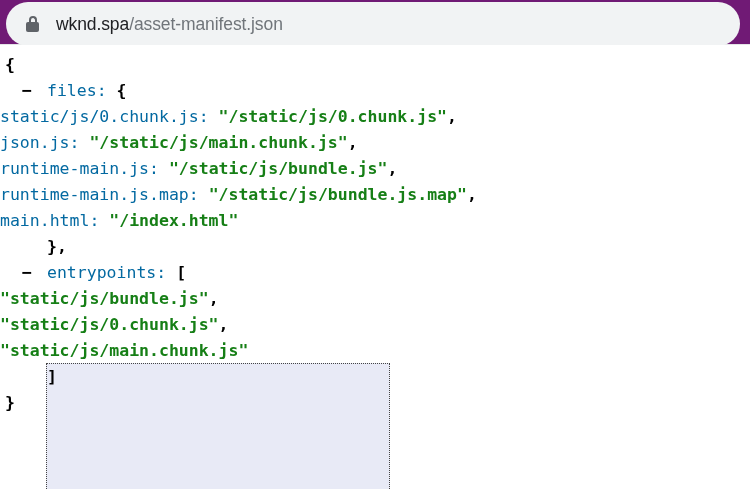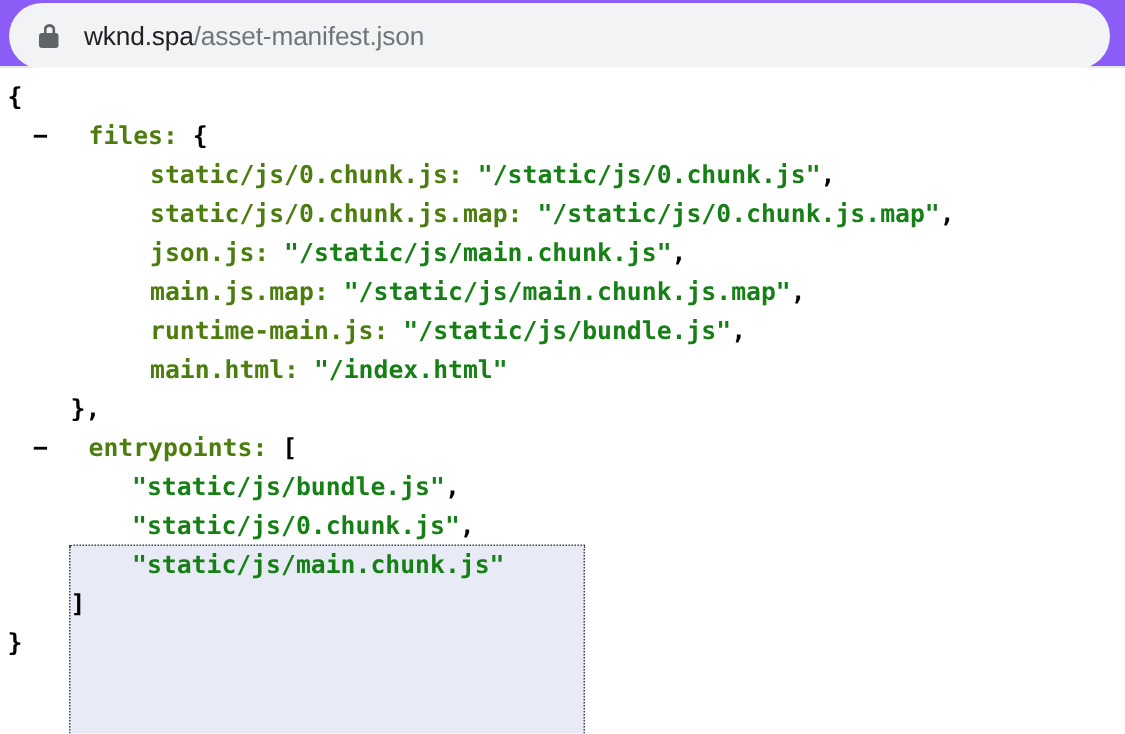--- a/index.html
+++ b/index.html
@@ -13,21 +13,21 @@
     height: 489px;
     overflow: hidden;
     font-family: "Liberation Sans", sans-serif;
     -webkit-font-smoothing: antialiased;
   }
 
   
   #urlbar-region {
     position: relative;
     height: 45px;
-    background: #8b5cf6;
+    background: #701a75;
     border-bottom: 1px solid #e4e5e7;
     box-sizing: border-box;
     text-align: right;
   }
   #url-pill {
     position: absolute;
     left: 6px;
     top: 2px;
     width: 734px;
     height: 44px;
@@ -85,30 +85,30 @@
     color: #000000;
   }
   .json-line {
     position: relative;
     white-space: pre;
     height: 26px;
     display: block;
   }
   .ind0 { padding-left: 5px; }
   .ind1 { padding-left: 47px; }
-  .ind2 { padding-left: 88px; }
+  .ind2 { }
   .toggle {
     position: absolute;
     left: 22px;
     top: 0;
     color: #000000;
     cursor: pointer;
     font-weight: bold;
   }
-  .jkey   { color: #4d7c0f; font-weight: bold; margin-left: 12px; }
+  .jkey   { color: #0369a1; font-weight: normal; }
   .jval   { color: #167f16; font-weight: bold; }
   .jpunct { color: #000000; font-weight: bold; }
 
   
   #entrypoints-block {
     position: absolute;
     left: 46px;
     top: 318px;
     width: 344px;
     height: 132px;
@@ -131,24 +131,23 @@
     <span class="url-text"><span class="url-host">wknd.spa</span><span class="url-path">/asset-manifest.json</span></span>
   </div>
 </div>
 
 <div id="json-viewer">
   <div id="entrypoints-block" style="background: rgb(232, 234, 246); border-color: rgb(68, 68, 68);"></div>
   <div id="json-lines">
       <div class="json-line ind0"><span class="jpunct">{</span></div>
       <div class="json-line ind1"><span class="toggle">−</span><span class="jkey">files: </span><span class="jpunct">{</span></div>
       <div class="json-line ind2"><span class="jkey">static/js/0.chunk.js: </span><span class="jval">"/static/js/0.chunk.js"</span><span class="jpunct">,</span></div>
-      <div class="json-line ind2"><span class="jkey">static/js/0.chunk.js.map: </span><span class="jval">"/static/js/0.chunk.js.map"</span><span class="jpunct">,</span></div>
       <div class="json-line ind2"><span class="jkey">json.js: </span><span class="jval">"/static/js/main.chunk.js"</span><span class="jpunct">,</span></div>
-      <div class="json-line ind2"><span class="jkey">main.js.map: </span><span class="jval">"/static/js/main.chunk.js.map"</span><span class="jpunct">,</span></div>
       <div class="json-line ind2"><span class="jkey">runtime-main.js: </span><span class="jval">"/static/js/bundle.js"</span><span class="jpunct">,</span></div>
+      <div class="json-line ind2"><span class="jkey">runtime-main.js.map: </span><span class="jval">"/static/js/bundle.js.map"</span><span class="jpunct">,</span></div>
       <div class="json-line ind2"><span class="jkey">main.html: </span><span class="jval">"/index.html"</span></div>
       <div class="json-line ind1"><span class="jpunct">},</span></div>
       <div class="json-line ind1"><span class="toggle">−</span><span class="jkey">entrypoints: </span><span class="jpunct">[</span></div>
       <div class="json-line ind2"><span class="jval">"static/js/bundle.js"</span><span class="jpunct">,</span></div>
       <div class="json-line ind2"><span class="jval">"static/js/0.chunk.js"</span><span class="jpunct">,</span></div>
       <div class="json-line ind2"><span class="jval">"static/js/main.chunk.js"</span></div>
       <div class="json-line ind1"><span class="jpunct">]</span></div>
       <div class="json-line ind0"><span class="jpunct">}</span></div>
     </div>
 </div>

